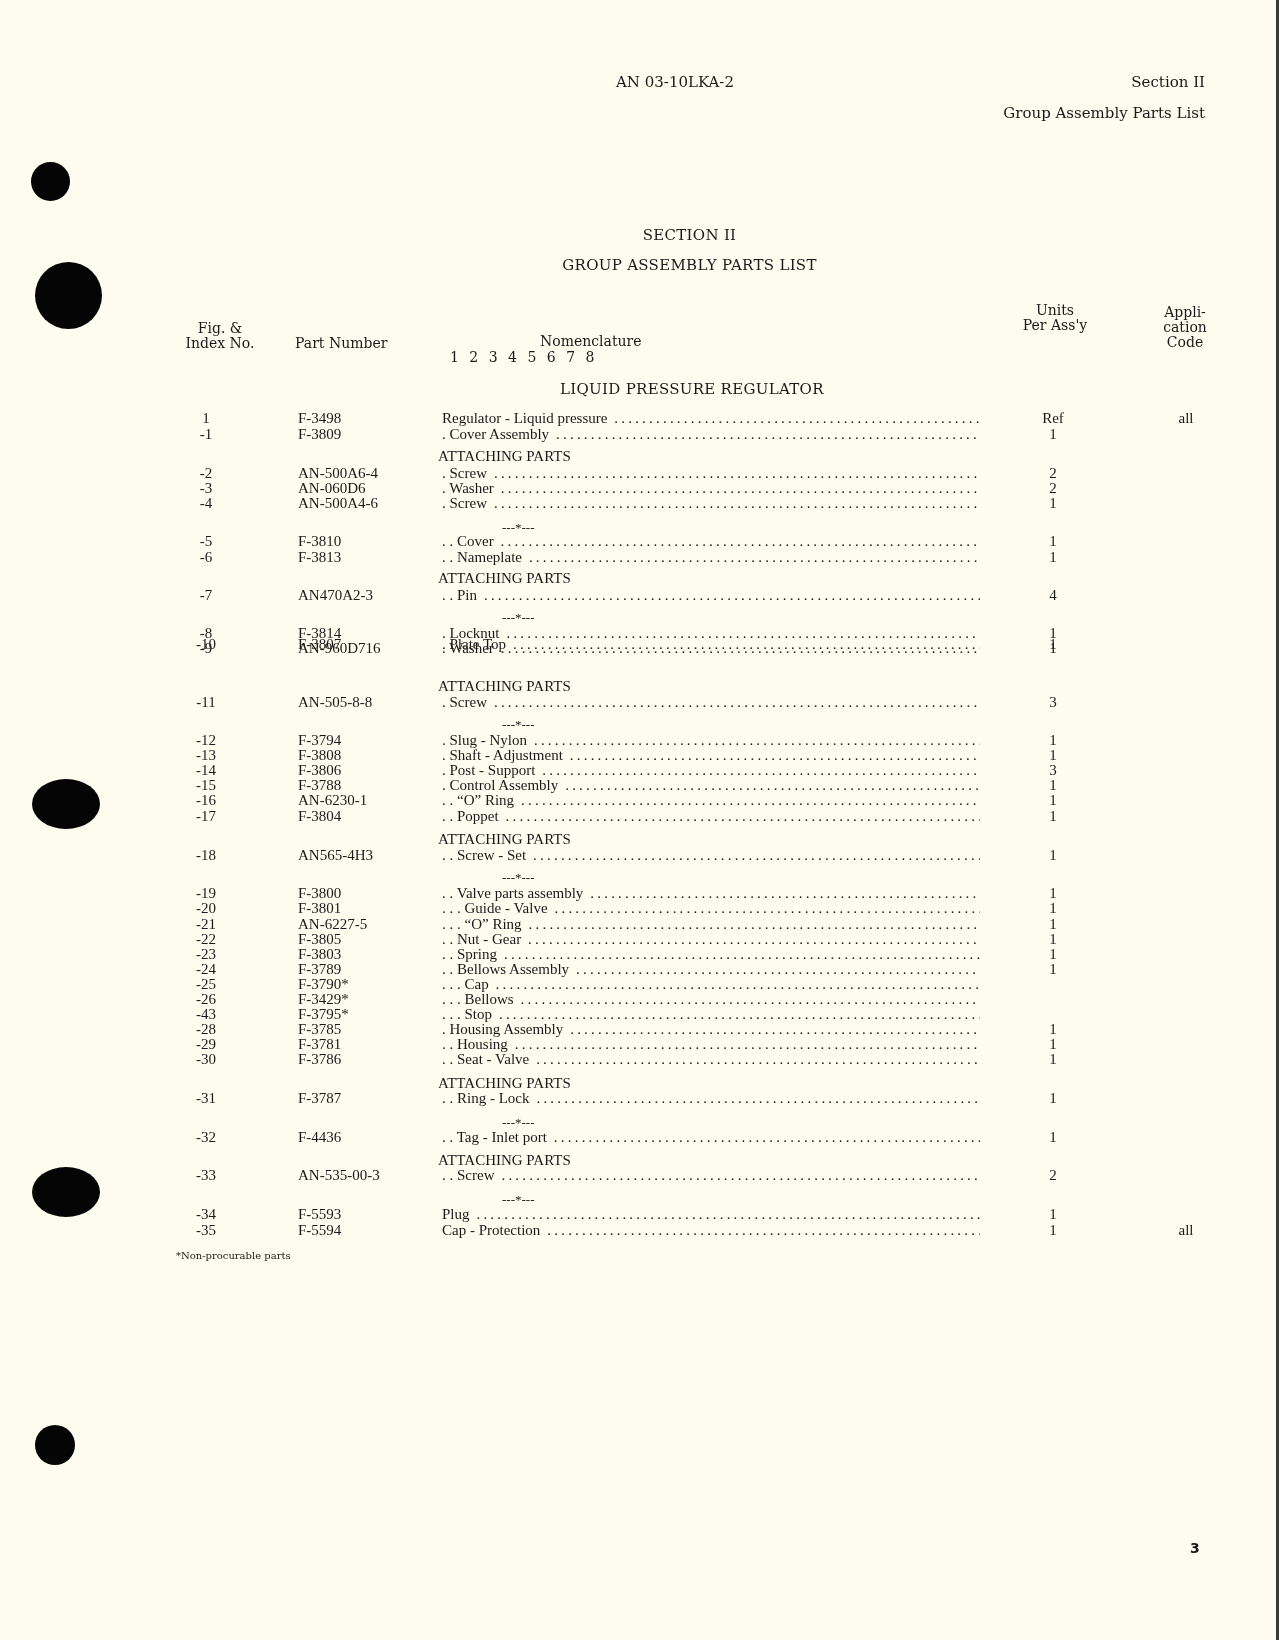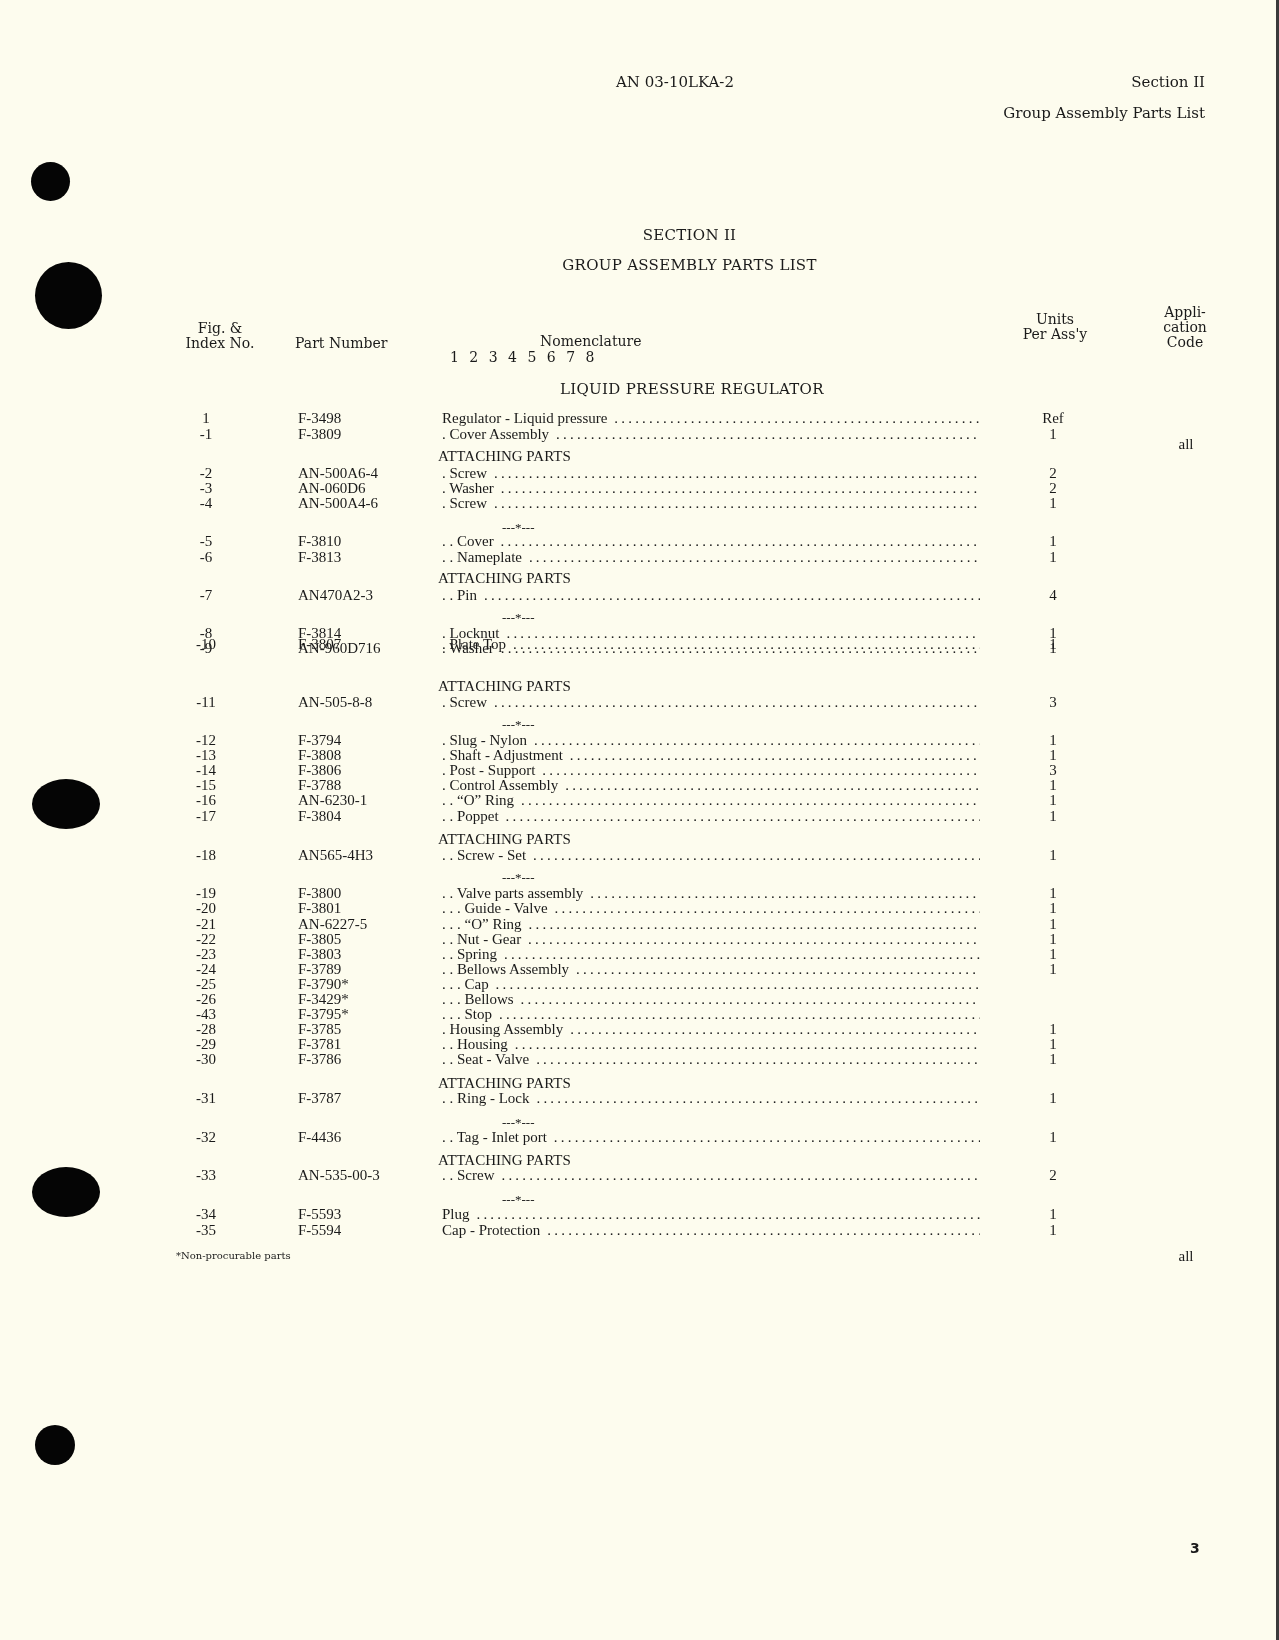--- a/index.html
+++ b/index.html
@@ -13,21 +13,21 @@
   .hole { position:absolute; border-radius:50%; background:#050505; }
   .hdr { font-size:15px; }
   .title { font-size:15px; letter-spacing:0.3px; }
   .colhead { font-size:14px; line-height:15px; text-align:center; }
   .row { position:absolute; left:0; width:1279px; height:16px; font-family:"Liberation Serif","DejaVu Serif",serif; font-size:15px; line-height:16px; }
   .row .idx { position:absolute; left:206px; transform:translateX(-50%); }
   .row .pn { position:absolute; left:298px; }
   .row .nom { position:absolute; left:442px; width:540px; white-space:nowrap; overflow:hidden; }
   .row .nom .dots { letter-spacing:3.2px; }
   .row .qty { position:absolute; left:1053px; transform:translateX(-50%); }
-  .row .app { position:absolute; left:1186px; transform:translateX(-50%);margin-top:26px; }
+  .row .app { position:absolute; left:1186px; transform:translateX(-50%); }
   .sub { position:absolute; font-family:"Liberation Serif","DejaVu Serif",serif; font-size:15px; line-height:16px; }
   .sep { position:absolute; font-family:"Liberation Serif","DejaVu Serif",serif; font-size:13px; }
   .edge { position:absolute; right:0; top:0; width:3px; height:1640px; background:#3a3a3a; }
 </style>
 </head>
 <body>
 
 <div class="hole" style="left:31px;top:162px;width:39px;height:39px;"></div>
 <div class="hole" style="left:35px;top:262px;width:67px;height:67px;"></div>
 <div class="hole" style="left:32px;top:779px;width:68px;height:50px;"></div>
@@ -42,21 +42,21 @@
 <div class="abs title" style="left:0;width:1379px;text-align:center;top:226px;">SECTION II</div>
 <div class="abs title" style="left:0;width:1379px;text-align:center;top:256px;">GROUP ASSEMBLY PARTS LIST</div>
 
 <div class="abs colhead" style="left:170px;top:321px;width:100px;">
   <div>Fig. &amp;</div>
   <div>Index No.</div>
 </div>
 <div class="abs colhead" style="left:295px;top:336px;">Part Number</div>
 <div class="abs colhead" style="left:540px;top:334px;">Nomenclature</div>
 <div class="abs colhead" style="left:450px;top:350px;word-spacing:6px;">1 2 3 4 5 6 7 8</div>
-<div class="abs colhead" style="left:1005px;top:312px;width:100px;">
+<div class="abs colhead" style="left:1005px;top:303px;width:100px;">
   <div>Units</div>
   <div>Per Ass'y</div>
 </div>
 <div class="abs colhead" style="left:1140px;top:305px;width:90px;">
   <div>Appli-</div>
   <div>cation</div>
   <div>Code</div>
 </div>
 
 <div class="abs title" style="left:560px;top:380px;">LIQUID PRESSURE REGULATOR</div>

